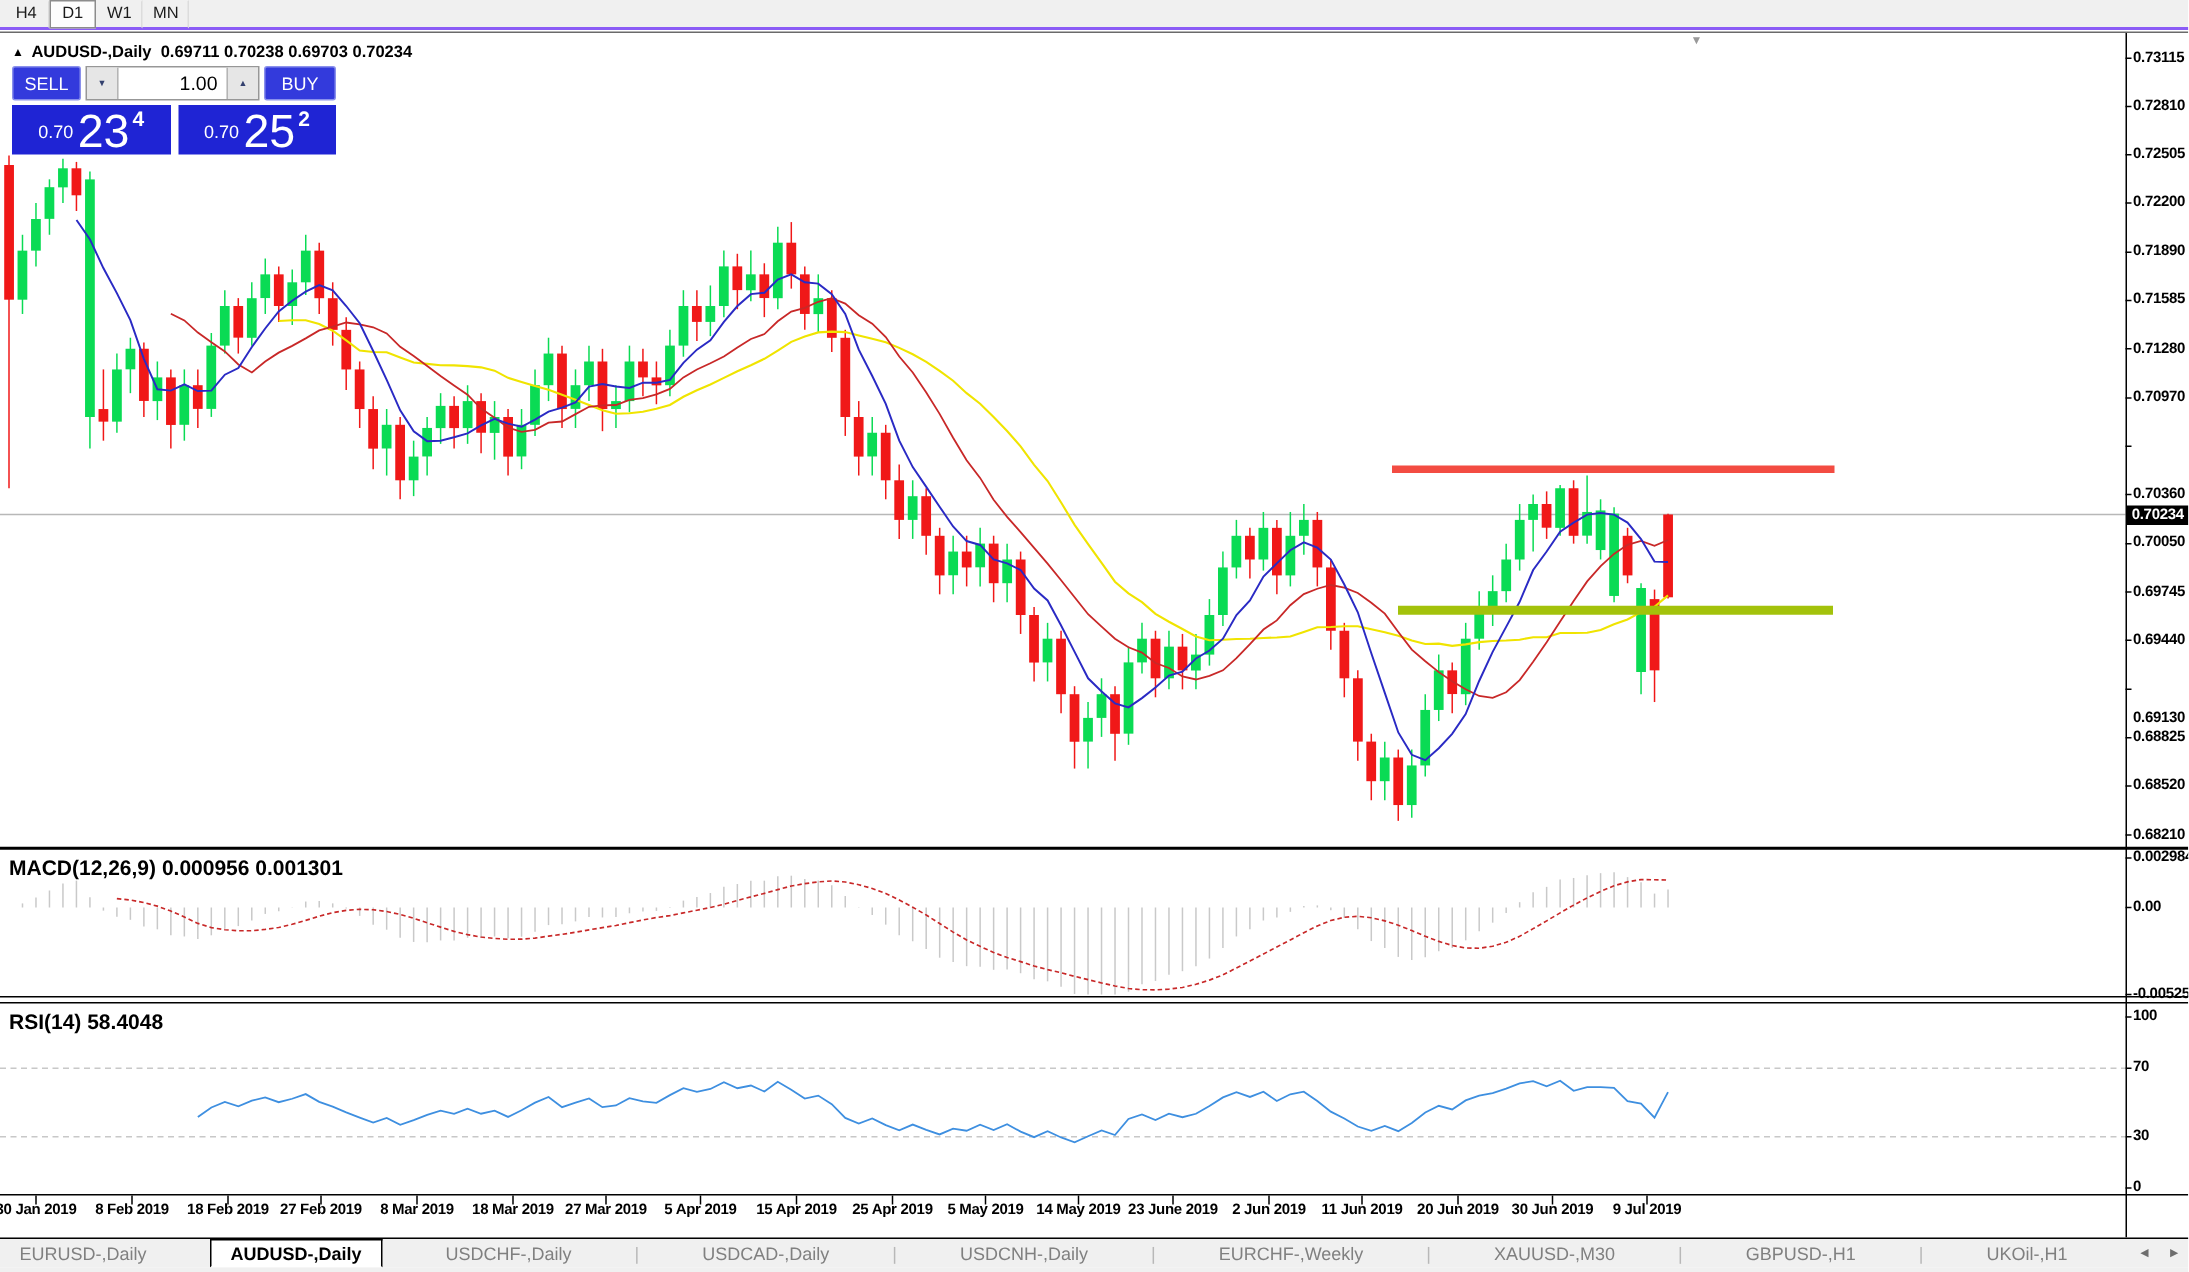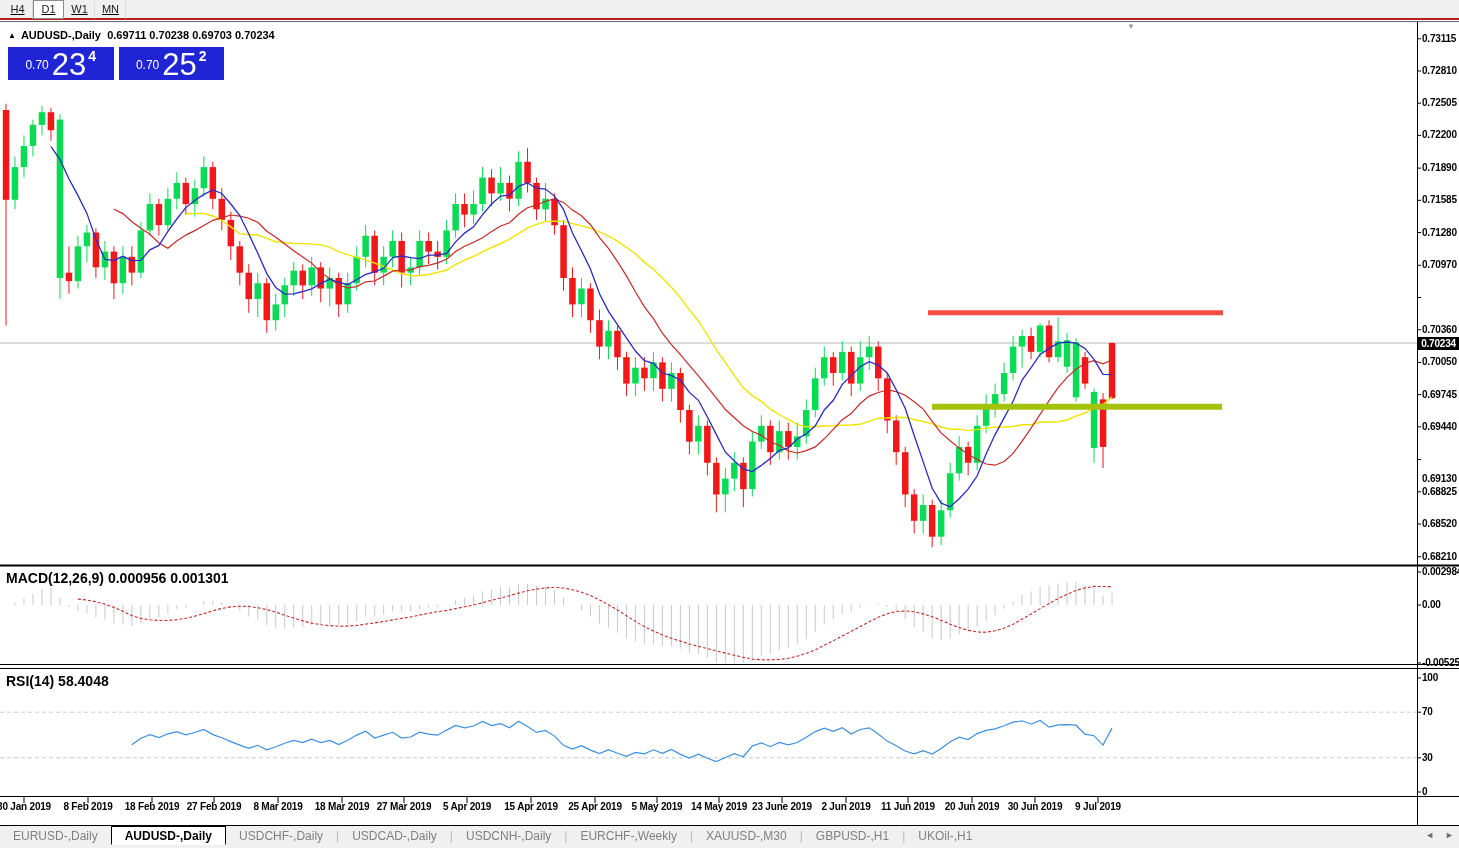--- a/index.html
+++ b/index.html
@@ -1,20 +1,20 @@
 <!DOCTYPE html>
 <html><head>
 <meta charset="utf-8">
 <style>
   html,body{margin:0;padding:0;background:#fff;}
   .root{position:relative;width:1459px;height:848px;background:#fff;overflow:hidden;
         font-family:"Liberation Sans",sans-serif;}
   
   .toolbar{position:absolute;left:0;top:0;width:100%;height:20px;background:#f0f0f0;
-           border-bottom:2px solid #b91c1c;display:flex;align-items:center;padding-left:2px;box-sizing:border-box;text-decoration:underline;}
+           border-bottom:2px solid #8b5cf6;display:flex;align-items:center;padding-left:2px;box-sizing:border-box;}
   .tb-btn{height:17px;min-width:25px;display:flex;align-items:center;justify-content:center;
           font-size:11px;color:#1a1a1a;border:1px solid transparent;border-right:1px solid #dcdcdc;padding:0 2px;cursor:default;}
   .tb-btn.active{background:#fdfdfd;border:1px solid #8c8c8c;}
   
   .chart-title{position:absolute;left:8px;top:29px;font-size:11px;font-weight:bold;color:#000;white-space:nowrap;}
   .chart-title .tri{font-size:8px;margin-right:5px;vertical-align:1px;}
   
   .trade{position:absolute;left:8px;top:44px;width:216px;z-index:5;}
   .trade-top{display:flex;height:23px;}
   .tp-btn{background:#333adc;border:1px solid #8a90ec;border-radius:2px;color:#fff;font-size:12px;
@@ -35,21 +35,21 @@
   .pb-sup{font-size:14px;font-weight:bold;position:relative;top:-13px;margin-left:2px;}
   
   .plabel{position:absolute;left:1422px;font-size:10px;font-weight:bold;color:#000;white-space:nowrap;letter-spacing:-0.2px;}
   .dlabel{position:absolute;top:802px;transform:translateX(-50%);font-size:10px;font-weight:bold;color:#000;white-space:nowrap;letter-spacing:-0.2px;}
   .ind-label{position:absolute;left:6px;font-size:14px;font-weight:bold;color:#000;white-space:nowrap;}
   .ptag{position:absolute;left:1418px;top:337px;width:41px;height:13px;background:#000;color:#fff;
         font-size:10px;font-weight:bold;text-align:center;line-height:13px;letter-spacing:-0.2px;}
   .shift-marker{position:absolute;left:1127px;top:22px;font-size:8px;color:#999;}
   
   .tabbar{position:absolute;left:0;top:825px;width:100%;height:20px;background:#f0f0f0;border-top:1px solid #000;
-          display:flex;align-items:stretch;font-size:12px;box-sizing:border-box;}
+          display:flex;align-items:stretch;font-size:12px;box-sizing:border-box;gap:29px;}
   .tab{display:flex;align-items:center;padding:0 13px;color:#808080;white-space:nowrap;cursor:default;}
   .tab.active{background:#fff;border:1px solid #000;border-bottom:1px solid #fff;font-weight:bold;color:#000;}
   .pipe{display:flex;align-items:center;color:#b8b8b8;}
   .tab-arrows{position:absolute;right:5px;top:826px;height:18px;display:flex;align-items:center;gap:11px;
               color:#6e6e6e;font-size:9px;}
   .status{position:absolute;left:0;top:845px;width:100%;height:3px;background:#f0f0f0;}
   svg{position:absolute;left:0;top:0;}
 </style>
 </head>
 <body>
@@ -496,20 +496,33 @@
       <line x1="1417.5" y1="22" x2="1417.5" y2="825" stroke="#000" stroke-width="1"></line>
     </svg>
 
   <div class="chart-title">
     <span class="tri">▲</span><span>AUDUSD-,Daily</span>&nbsp;&nbsp;<span>0.69711 0.70238 0.69703 0.70234</span>
   </div>
 
   <div class="shift-marker">▼</div>
 
   <div class="trade">
+    <div class="trade-top">
+      <div class="tp-btn sell">SELL</div>
+      <div class="spin">
+        <div class="spin-btn dn">
+            <span>▼</span>
+          </div>
+        <div class="vol">1.00</div>
+        <div class="spin-btn up">
+            <span>▲</span>
+          </div>
+      </div>
+      <div class="tp-btn buy">BUY</div>
+    </div>
     <div class="trade-bottom">
       <div class="price-box left">
         <span class="pb-small">0.70</span>
         <span class="pb-big">23</span>
         <span class="pb-sup">4</span>
       </div>
       <div class="price-box">
         <span class="pb-small">0.70</span>
         <span class="pb-big">25</span>
         <span class="pb-sup">2</span>

